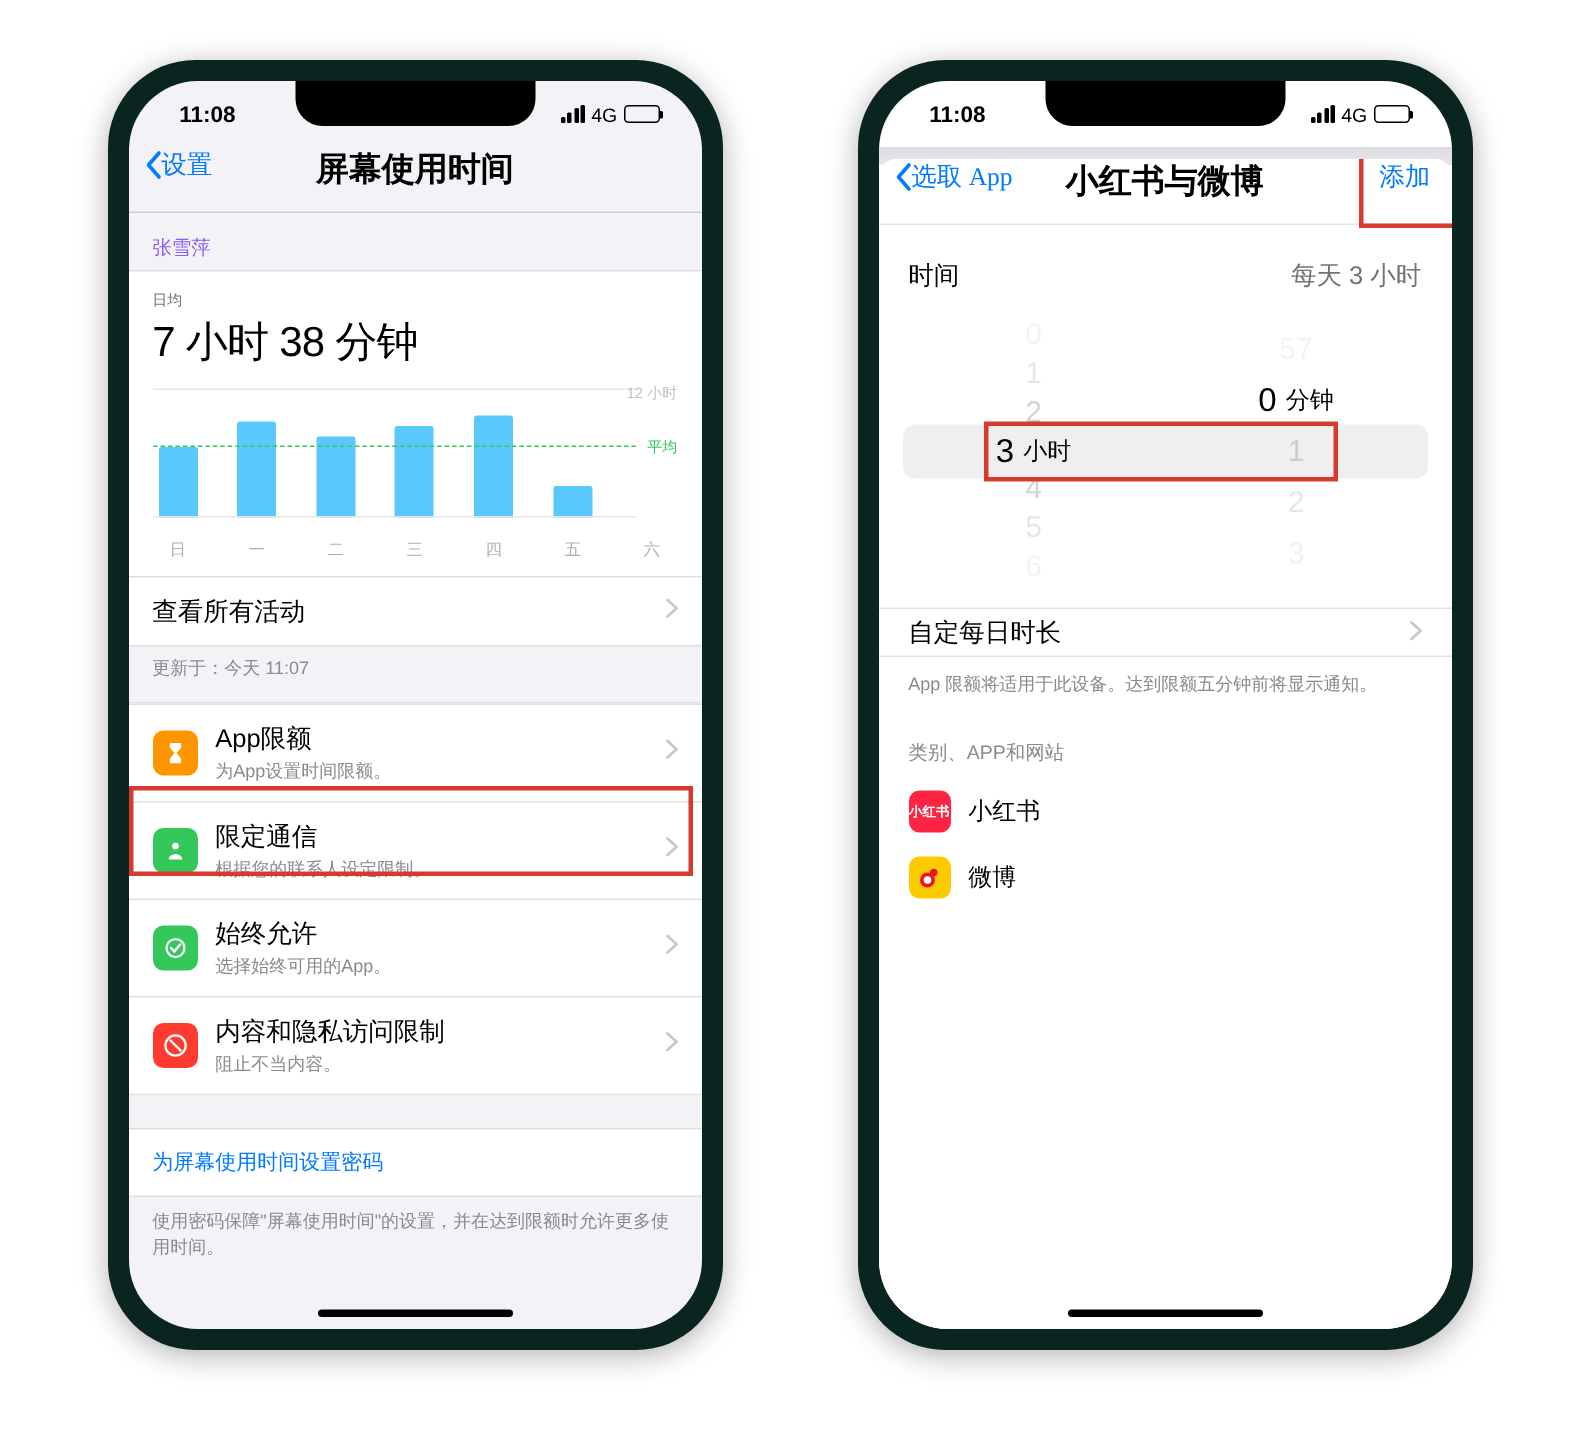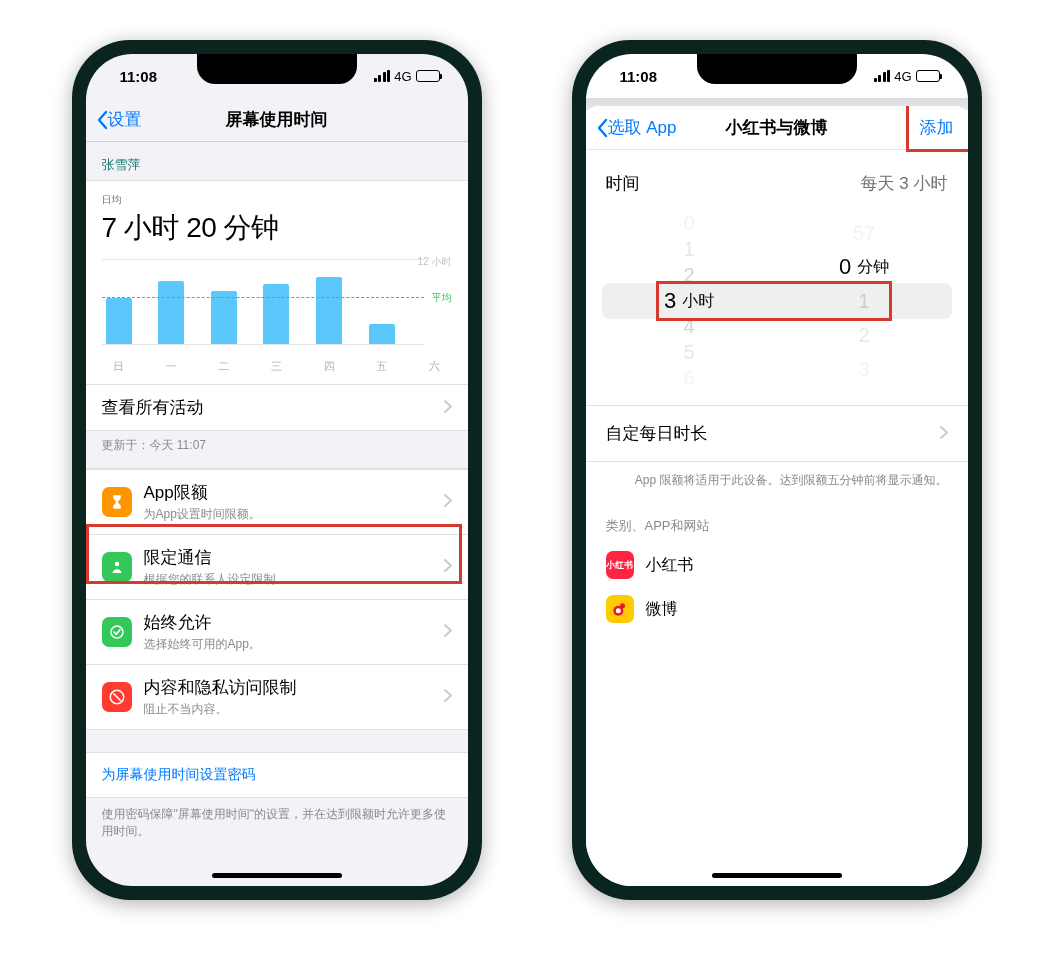--- a/index.html
+++ b/index.html
@@ -63,47 +63,48 @@
   .signal span:nth-child(1){height:4px}
   .signal span:nth-child(2){height:7px}
   .signal span:nth-child(3){height:10px}
   .signal span:nth-child(4){height:12px}
   .battery { width:24px; height:12px; border:1px solid #000; border-radius:3px; position:relative; }
   .battery::after { content:""; position:absolute; right:-3px; top:3px; width:2px; height:5px; background:#000; border-radius:0 1px 1px 0;}
   .battery .fill { background:#000; height:100%; width:80%; border-radius:1px;}
   .nav-bar {
     height: 44px;
     display: flex;
-    align-items: center;
+    align-items: flex-start;
     justify-content: center;
     position: relative;
     background:#f2f2f7;
     border-bottom: 0.5px solid rgba(0,0,0,0.15);
+    font-family: Liberation Serif, serif;
   }
   .nav-bar.white { background:#fff; border-bottom:none;}
   .nav-back {
     position: absolute;
     left: 10px;
     display: flex;
     align-items: center;
     color: #007aff;
     font-size: 17px;
     cursor:pointer;
   }
   .nav-back svg { width:12px; height:20px; }
-  .nav-title { font-size: 17px; font-weight: 600; }
+  .nav-title { font-size: 22px; font-weight: 600; }
   .nav-action {
     position:absolute;
     right:14px;
     color:#007aff;
     font-size:17px;
     cursor:pointer;
   }
   .content { flex:1; overflow:auto; font-size:15px; }
-  .section-label { padding: 14px 16px 6px; font-size:13px; color:#0f766e; }
+  .section-label { padding: 14px 16px 6px; font-size:13px; color:#8b5cf6; }
   .card {
     background:#fff;
     margin: 0 0 0 0;
     border-top:0.5px solid rgba(0,0,0,0.12);
     border-bottom:0.5px solid rgba(0,0,0,0.12);
   }
   .card-pad { padding: 12px 16px 8px; }
   .daily-label { font-size:10px; color:#737373; }
   .daily-value { font-size:28px; font-weight:400; letter-spacing:-0.5px; margin-top:2px;}
   .chart-wrap { padding: 4px 16px 10px; }
@@ -242,26 +243,26 @@
     gap:12px;
     font-size:16px;
   }
   .app-icon {
     width:28px; height:28px; border-radius:7px;
     display:flex; align-items:center; justify-content:center;
     font-size:10px; color:#fff; font-weight:700;
   }
   .sheet-row {
     display:flex; justify-content:space-between; align-items:center;
-    padding:16px 20px;
+    padding:4px 20px;
     border-top:0.5px solid rgba(0,0,0,0.12);
     border-bottom:0.5px solid rgba(0,0,0,0.12);
     font-size:17px;
   }
-  .sheet-footer { padding:10px 20px; font-size:12px; color:#8a8a8e;text-align:right;}
+  .sheet-footer { padding:10px 20px; font-size:12px; color:#8a8a8e;}
 </style>
 </head>
 <body>
 
 <div class="phone">
   <div class="screen">
     <div class="notch"></div>
     <div class="status-bar">
       <span>11:08</span>
       <span class="status-right">
@@ -283,21 +284,21 @@
         <span>设置</span>
       </div>
       <div class="nav-title">屏幕使用时间</div>
     </div>
     <div class="content">
       <div class="section-label">张雪萍</div>
 
       <div class="card">
         <div class="card-pad">
           <div class="daily-label">日均</div>
-          <div class="daily-value">7 小时 20 分钟</div>
+          <div class="daily-value">7 小时 38 分钟</div>
         </div>
         <div class="chart-wrap">
           <div class="bar-chart" id="bar-chart">
             <div class="grid-line" style="top:0"></div>
             <div class="grid-line" style="bottom:14px"></div>
             <span class="top-label">12 小时</span>
             <div class="avg-line"></div>
             <span class="avg-label">平均</span>
           <div class="bar" style="height: 46.5833px;"></div>
               <div class="bar" style="height: 64.5px;"></div>

